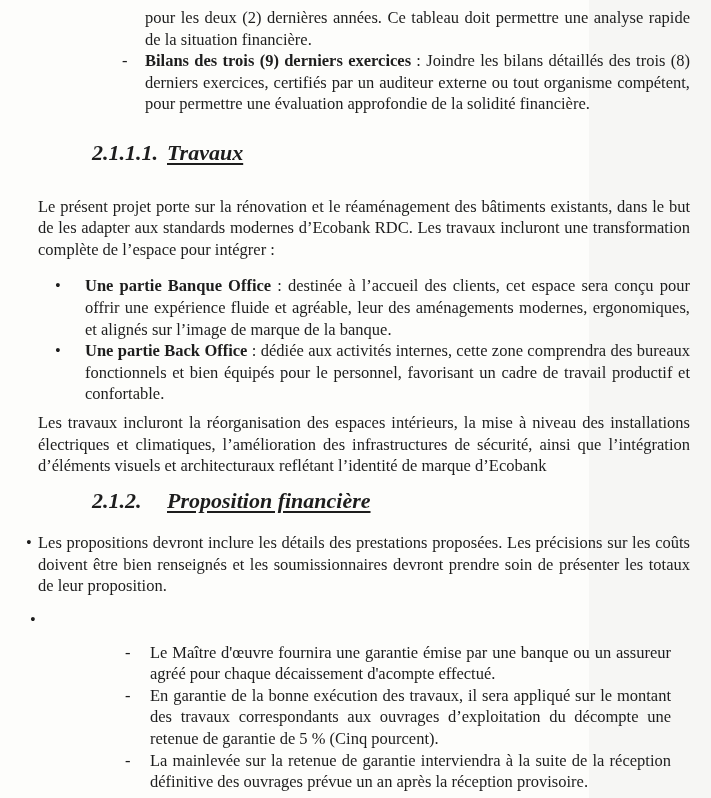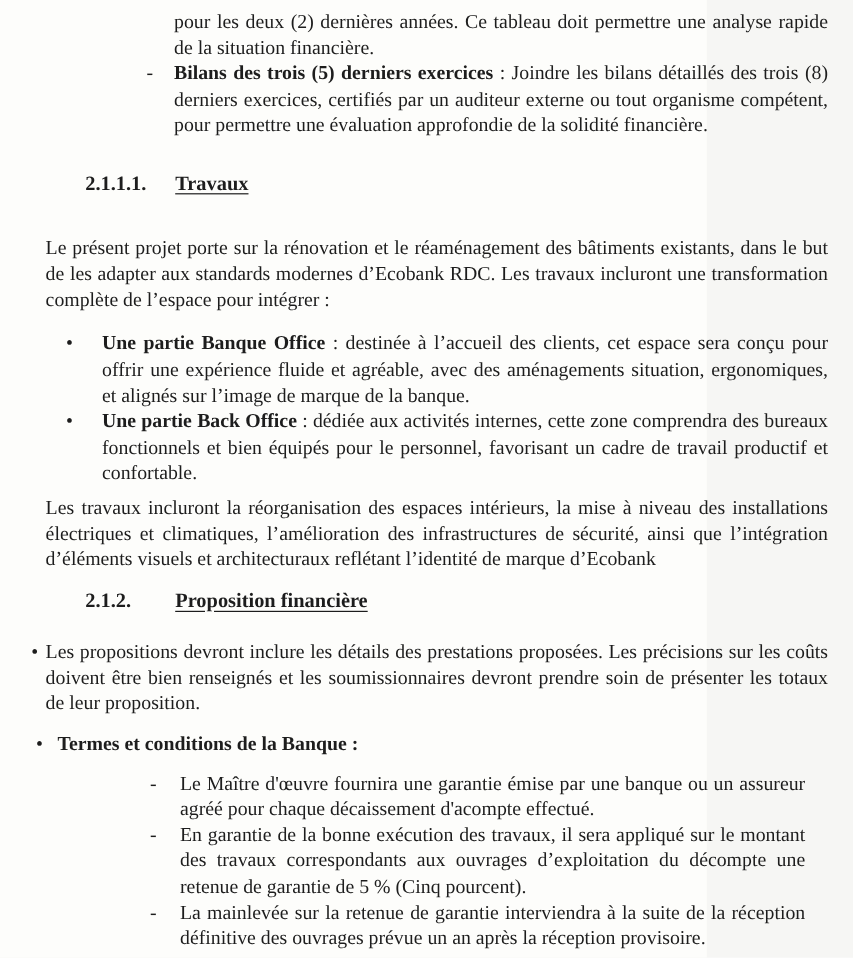--- a/index.html
+++ b/index.html
@@ -15,21 +15,21 @@
   p{margin:0;}
   .justify{text-align:justify;}
   
   .cont{margin-left:145px;width:545px;}
   
   .hang{display:flex;margin-left:122px;width:568px;}
   .hang .marker{flex:none;width:23px;}
   .hang .hang-text{flex:1;}
   b{font-weight:bold;}
   
-  .heading{margin-left:71px;font-weight:bold;font-size:17px;}
+  .heading{margin-left:92px;font-weight:bold;font-size:22px;font-style:italic;}
   .h1{margin-top:27px;}
   .h2{margin-top:13px;}
   .hnum{display:inline-block;width:75px;}
   .htitle{text-decoration:underline;text-underline-offset:3px;}
   
   .body{margin-left:38px;width:652px;}
   .p-travaux{margin-top:32px;}
   .p-scope{margin-top:7px;}
   .p-propositions{margin-top:21px;position:relative;}
   .pmark{position:absolute;left:-12px;top:0;}
@@ -49,53 +49,52 @@
 </style>
 </head>
 <body>
 
 <div class="page">
 
   <p class="cont justify">pour les deux (2) dernières années. Ce tableau doit permettre une analyse rapide de la situation financière.</p>
 
   <div class="hang">
     <span class="marker">-</span>
-    <p class="hang-text justify"><b>Bilans des trois (5) derniers exercices</b><span> : Joindre les bilans détaillés des trois (8) derniers exercices, certifiés par un auditeur externe ou tout organisme compétent, pour permettre une évaluation approfondie de la solidité financière.</span></p>
+    <p class="hang-text justify"><b>Bilans des trois (9) derniers exercices</b><span> : Joindre les bilans détaillés des trois (8) derniers exercices, certifiés par un auditeur externe ou tout organisme compétent, pour permettre une évaluation approfondie de la solidité financière.</span></p>
   </div>
 
   <div class="heading h1">
     <span class="hnum">2.1.1.1.</span><span class="htitle">Travaux</span>
   </div>
 
   <p class="body justify p-travaux">Le présent projet porte sur la rénovation et le réaménagement des bâtiments existants, dans le but de les adapter aux standards modernes d’Ecobank RDC. Les travaux incluront une transformation complète de l’espace pour intégrer :</p>
 
   <div class="bullets">
     <div class="bullet-item">
       <span class="bmark">•</span>
-      <p class="btext justify"><b>Une partie Banque Office</b><span> : destinée à l’accueil des clients, cet espace sera conçu pour offrir une expérience fluide et agréable, avec des aménagements situation, ergonomiques, et alignés sur l’image de marque de la banque.</span></p>
+      <p class="btext justify"><b>Une partie Banque Office</b><span> : destinée à l’accueil des clients, cet espace sera conçu pour offrir une expérience fluide et agréable, leur des aménagements modernes, ergonomiques, et alignés sur l’image de marque de la banque.</span></p>
     </div>
     <div class="bullet-item">
       <span class="bmark">•</span>
       <p class="btext justify"><b>Une partie Back Office</b><span> : dédiée aux activités internes, cette zone comprendra des bureaux fonctionnels et bien équipés pour le personnel, favorisant un cadre de travail productif et confortable.</span></p>
     </div>
   </div>
 
   <p class="body justify p-scope">Les travaux incluront la réorganisation des espaces intérieurs, la mise à niveau des installations électriques et climatiques, l’amélioration des infrastructures de sécurité, ainsi que l’intégration d’éléments visuels et architecturaux reflétant l’identité de marque d’Ecobank</p>
 
   <div class="heading h2">
     <span class="hnum">2.1.2.</span><span class="htitle">Proposition financière</span>
   </div>
 
   <p class="body justify p-propositions">
     <span class="pmark">•</span><span>Les propositions devront inclure les détails des prestations proposées. Les précisions sur les coûts doivent être bien renseignés et les soumissionnaires devront prendre soin de présenter les totaux de leur proposition.</span>
   </p>
 
   <div class="termes">
     <span class="tmark">•</span>
-    <b>Termes et conditions de la Banque :</b>
   </div>
 
   <div class="dashlist">
     <div class="ditem">
       <span class="dmark">-</span>
       <p class="dtext justify">Le Maître d'œuvre fournira une garantie émise par une banque ou un assureur agréé pour chaque décaissement d'acompte effectué.</p>
     </div>
     <div class="ditem">
       <span class="dmark">-</span>
       <p class="dtext justify">En garantie de la bonne exécution des travaux, il sera appliqué sur le montant des travaux correspondants aux ouvrages d’exploitation du décompte une retenue de garantie de 5 % (Cinq pourcent).</p>

